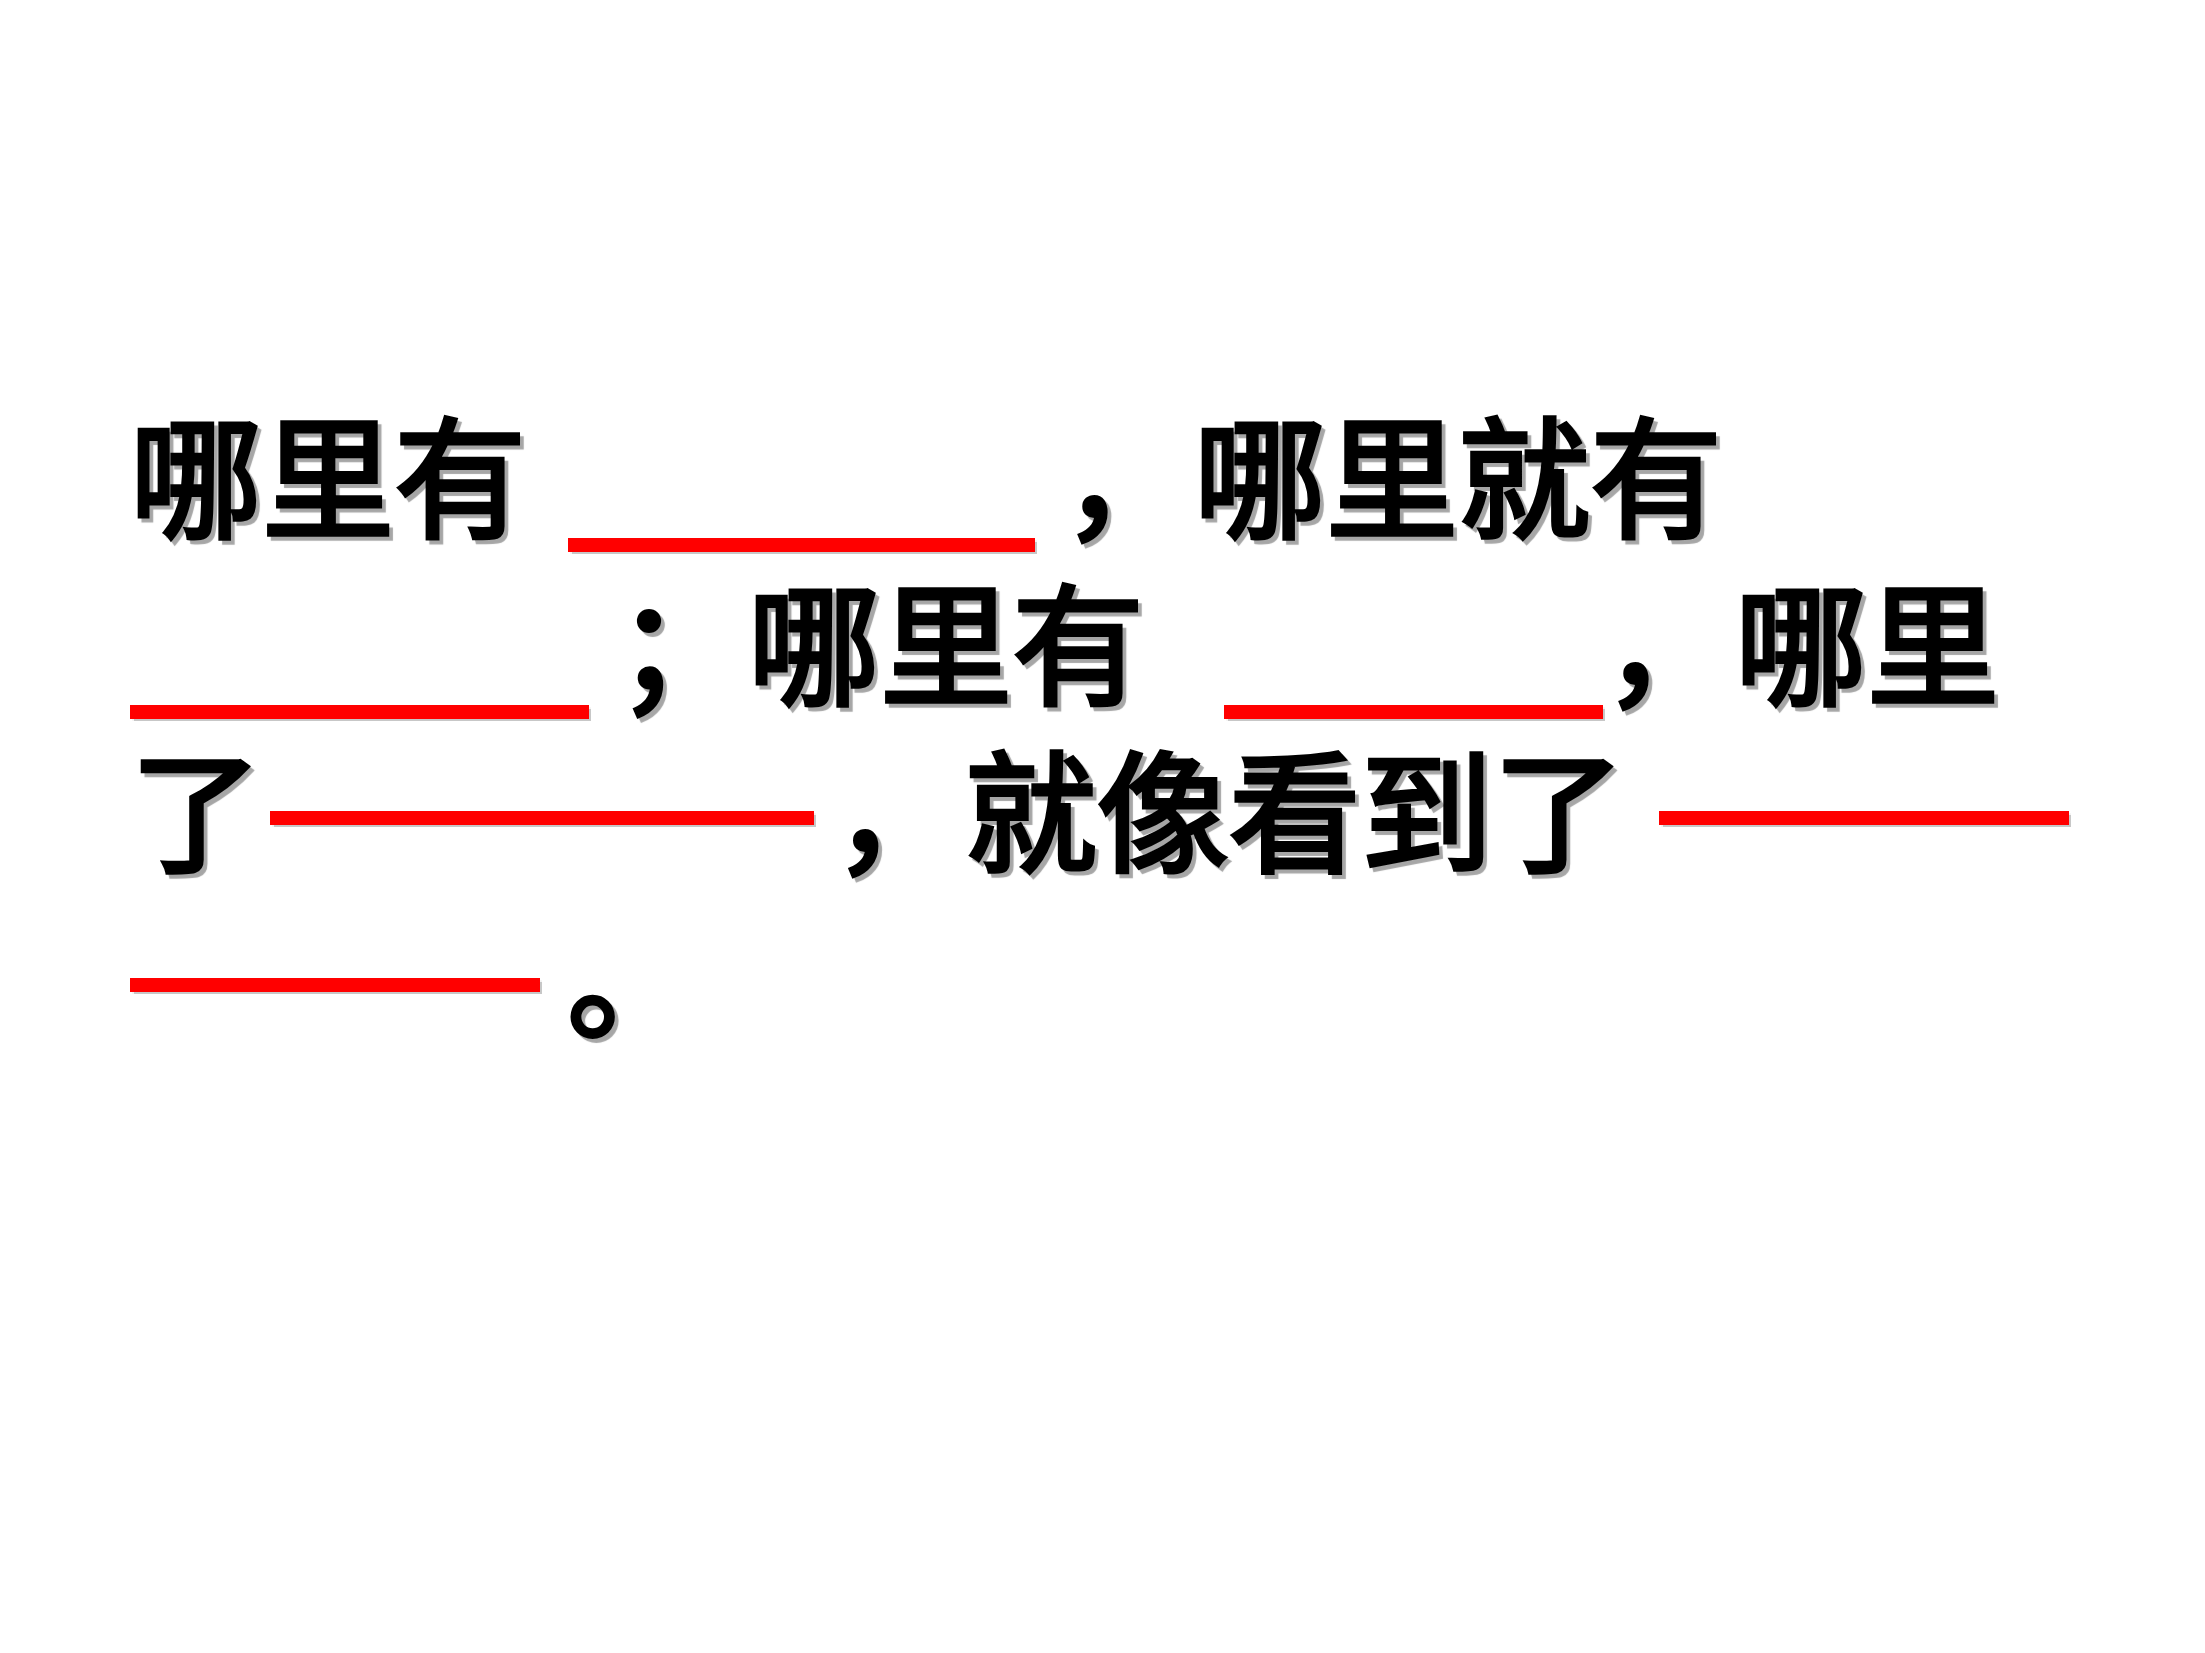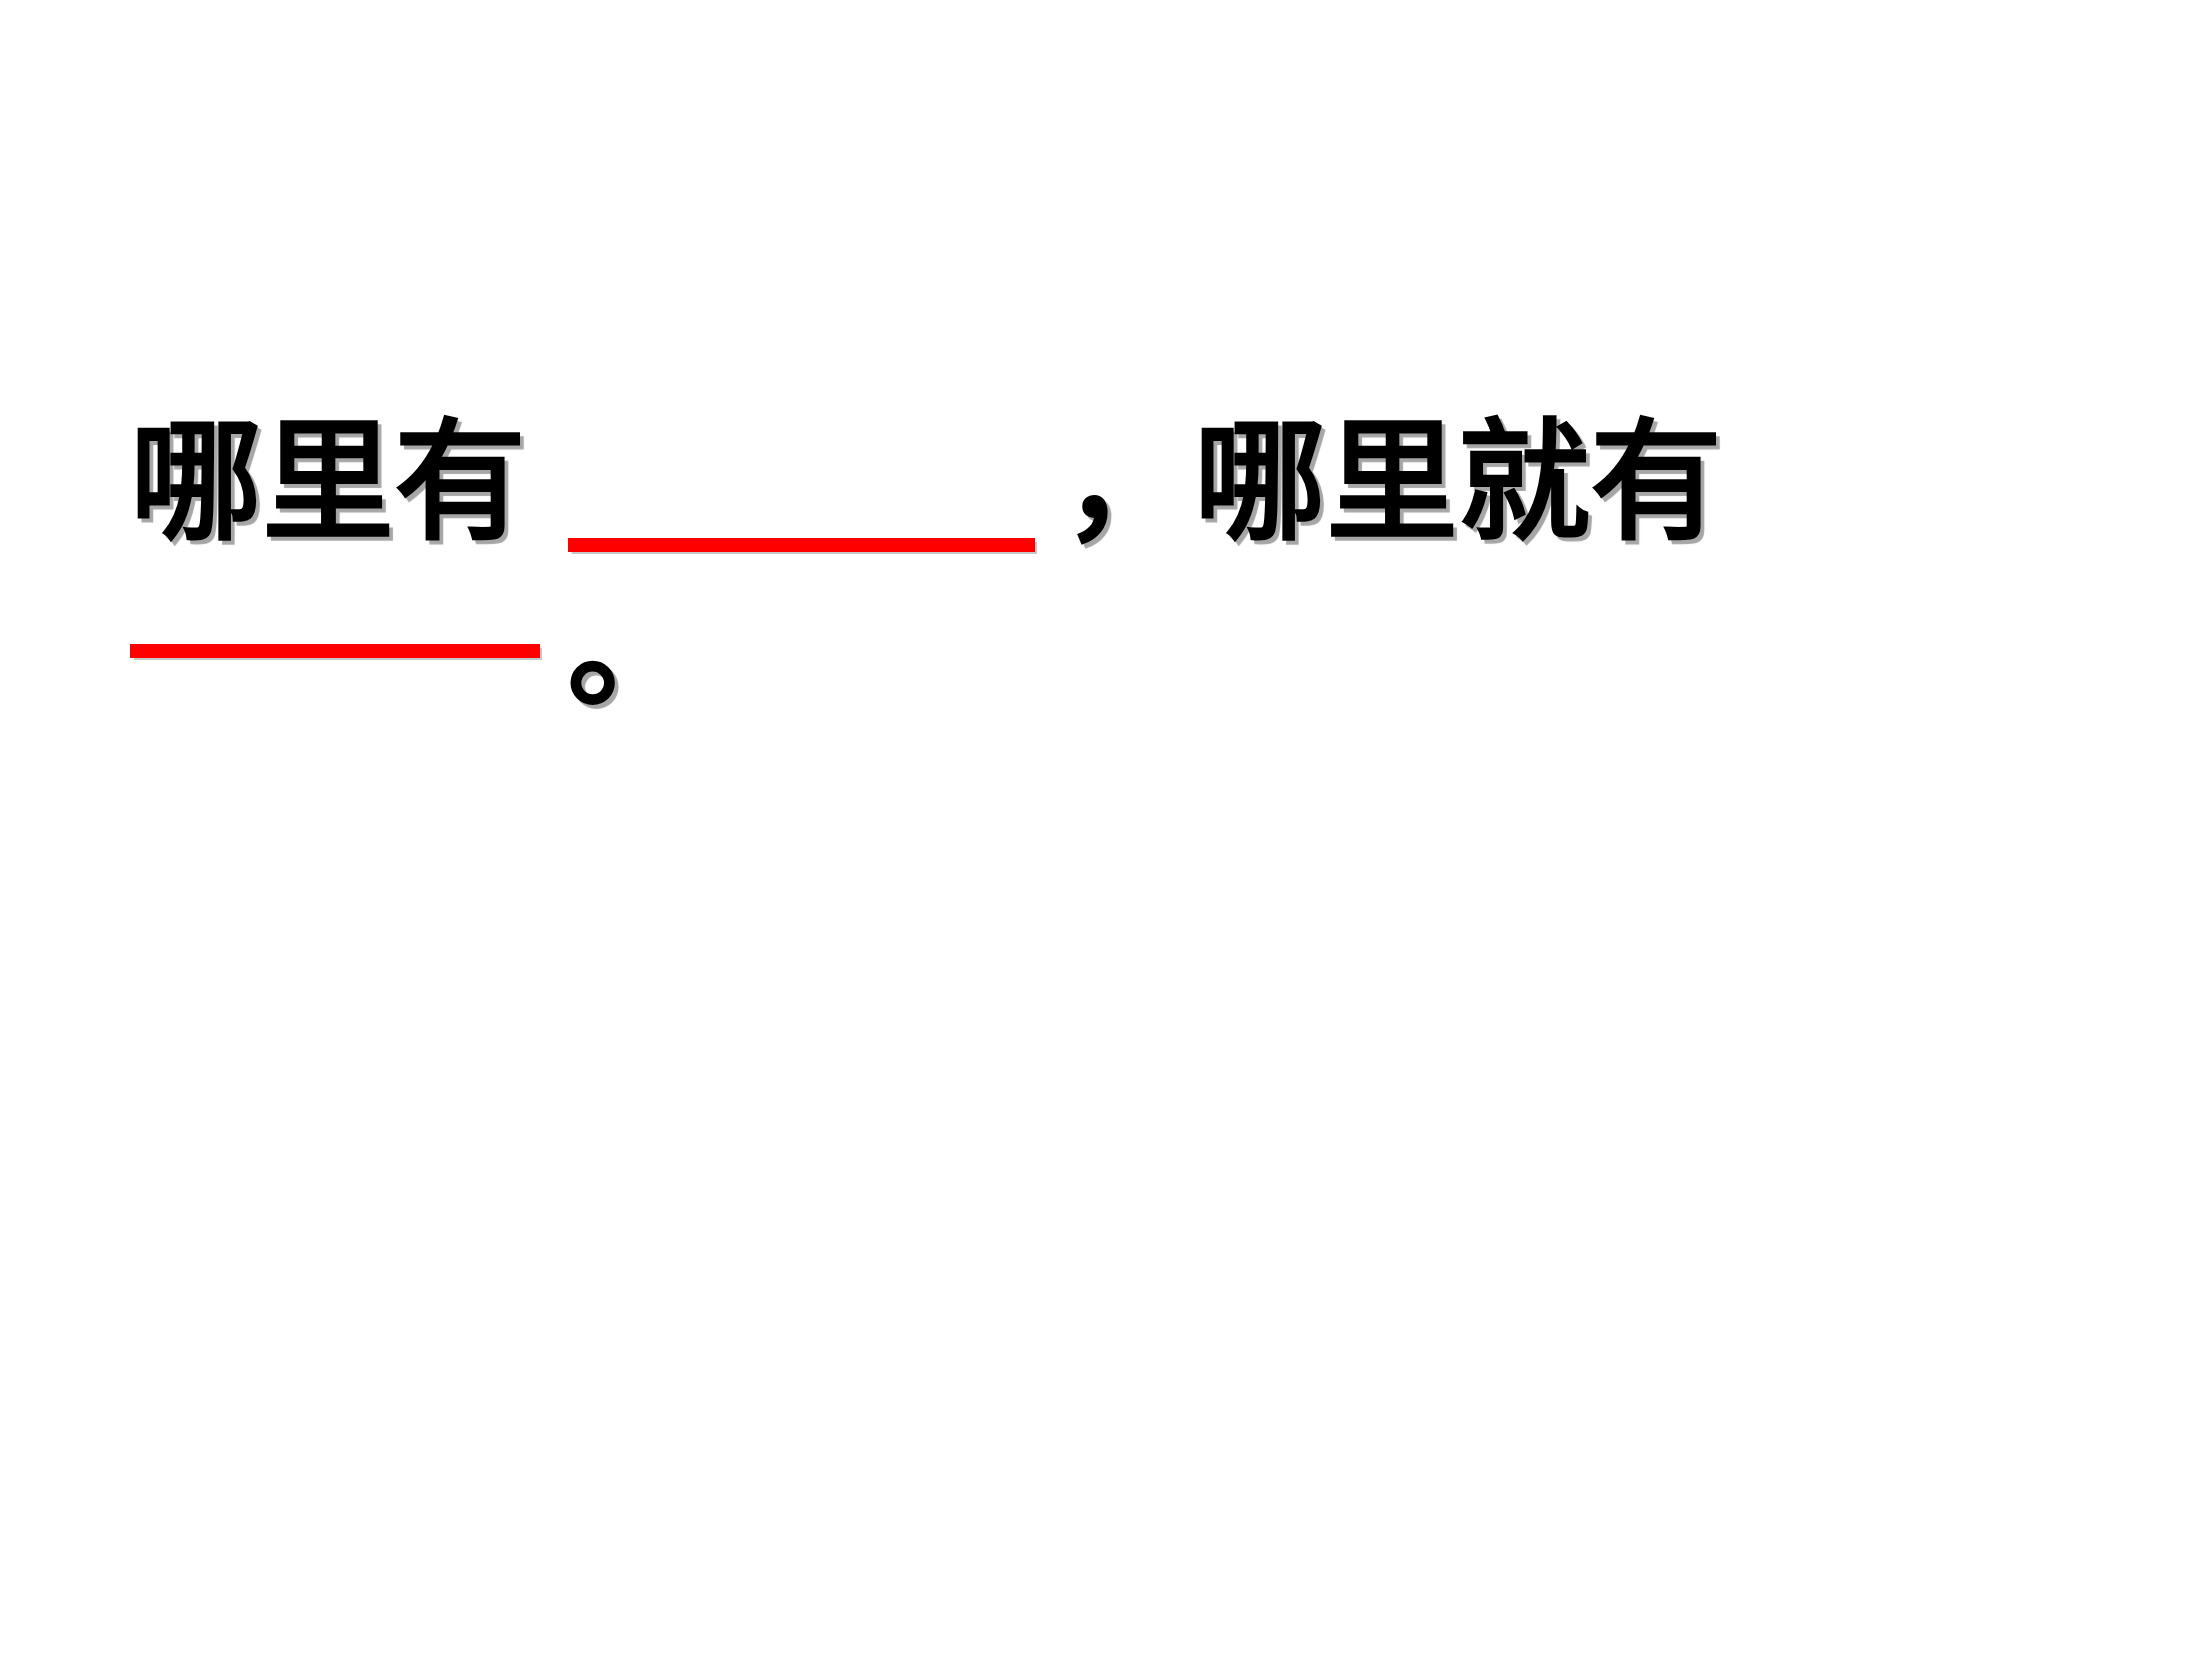--- a/index.html
+++ b/index.html
@@ -52,16 +52,18 @@
   .blank.dash {
     vertical-align: 0.28em;
   }
 </style>
 </head>
 <body>
 
 <main class="slide">
   <div class="text-block" id="text-block">
       <div class="line"><span class="t">哪里有</span><span class="blank underline" style="width: 467px; margin-left: 42px; margin-right: 27px;"></span><span class="t">，哪里就有</span></div>
+      <div class="line"><span class="blank underline" style="width: 459px; margin-right: 27px;"></span><span class="t">；哪里有</span><span class="blank underline" style="width: 379px; margin-left: 80px;"></span><span class="t">，哪里</span></div>
+      <div class="line"><span class="t">了</span><span class="blank dash" style="width: 544px; margin-left: 7.7px; margin-right: 19px;"></span><span class="t">，就像看到了</span><span class="blank dash" style="width: 410px; margin-left: 34px;"></span></div>
       <div class="line"><span class="blank dash" style="width: 410px; margin-right: 27px;"></span><span class="t">。</span></div>
     </div>
 </main>
 
 
 </body></html>

